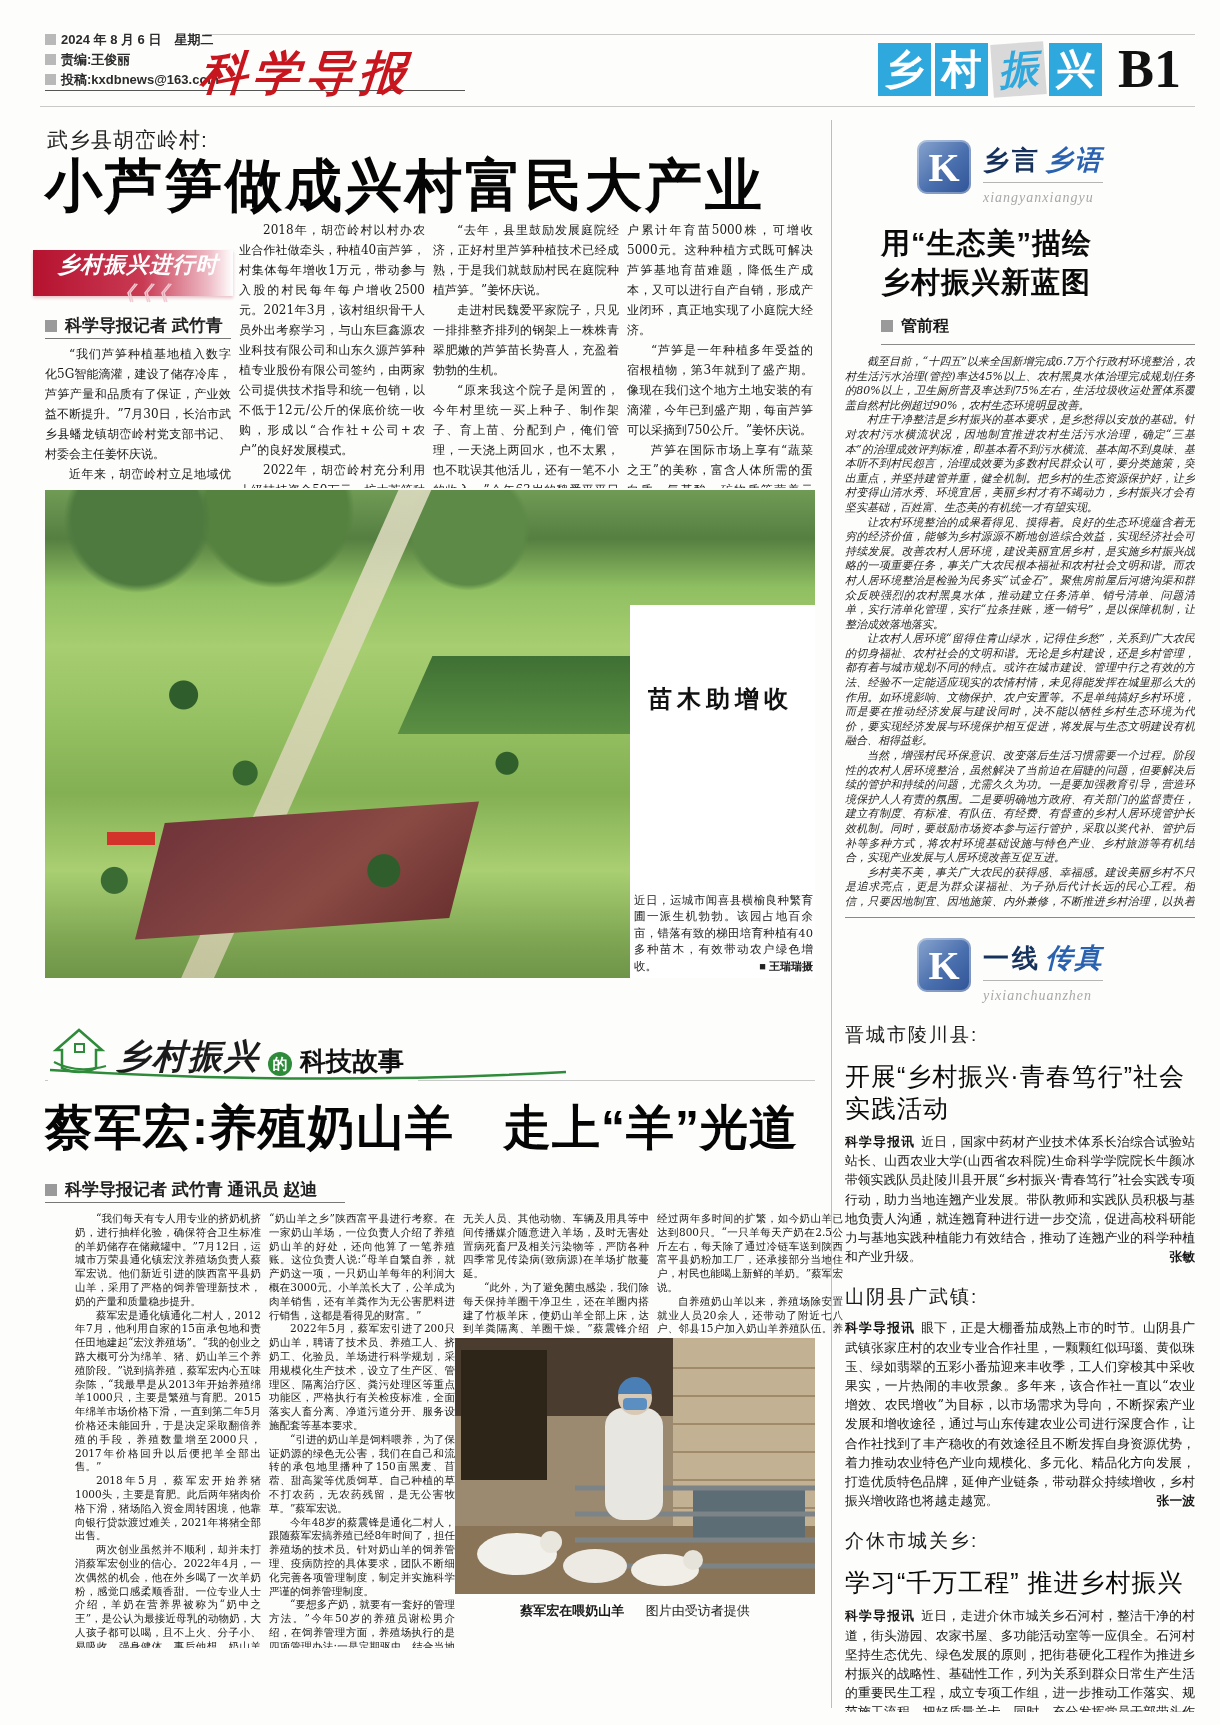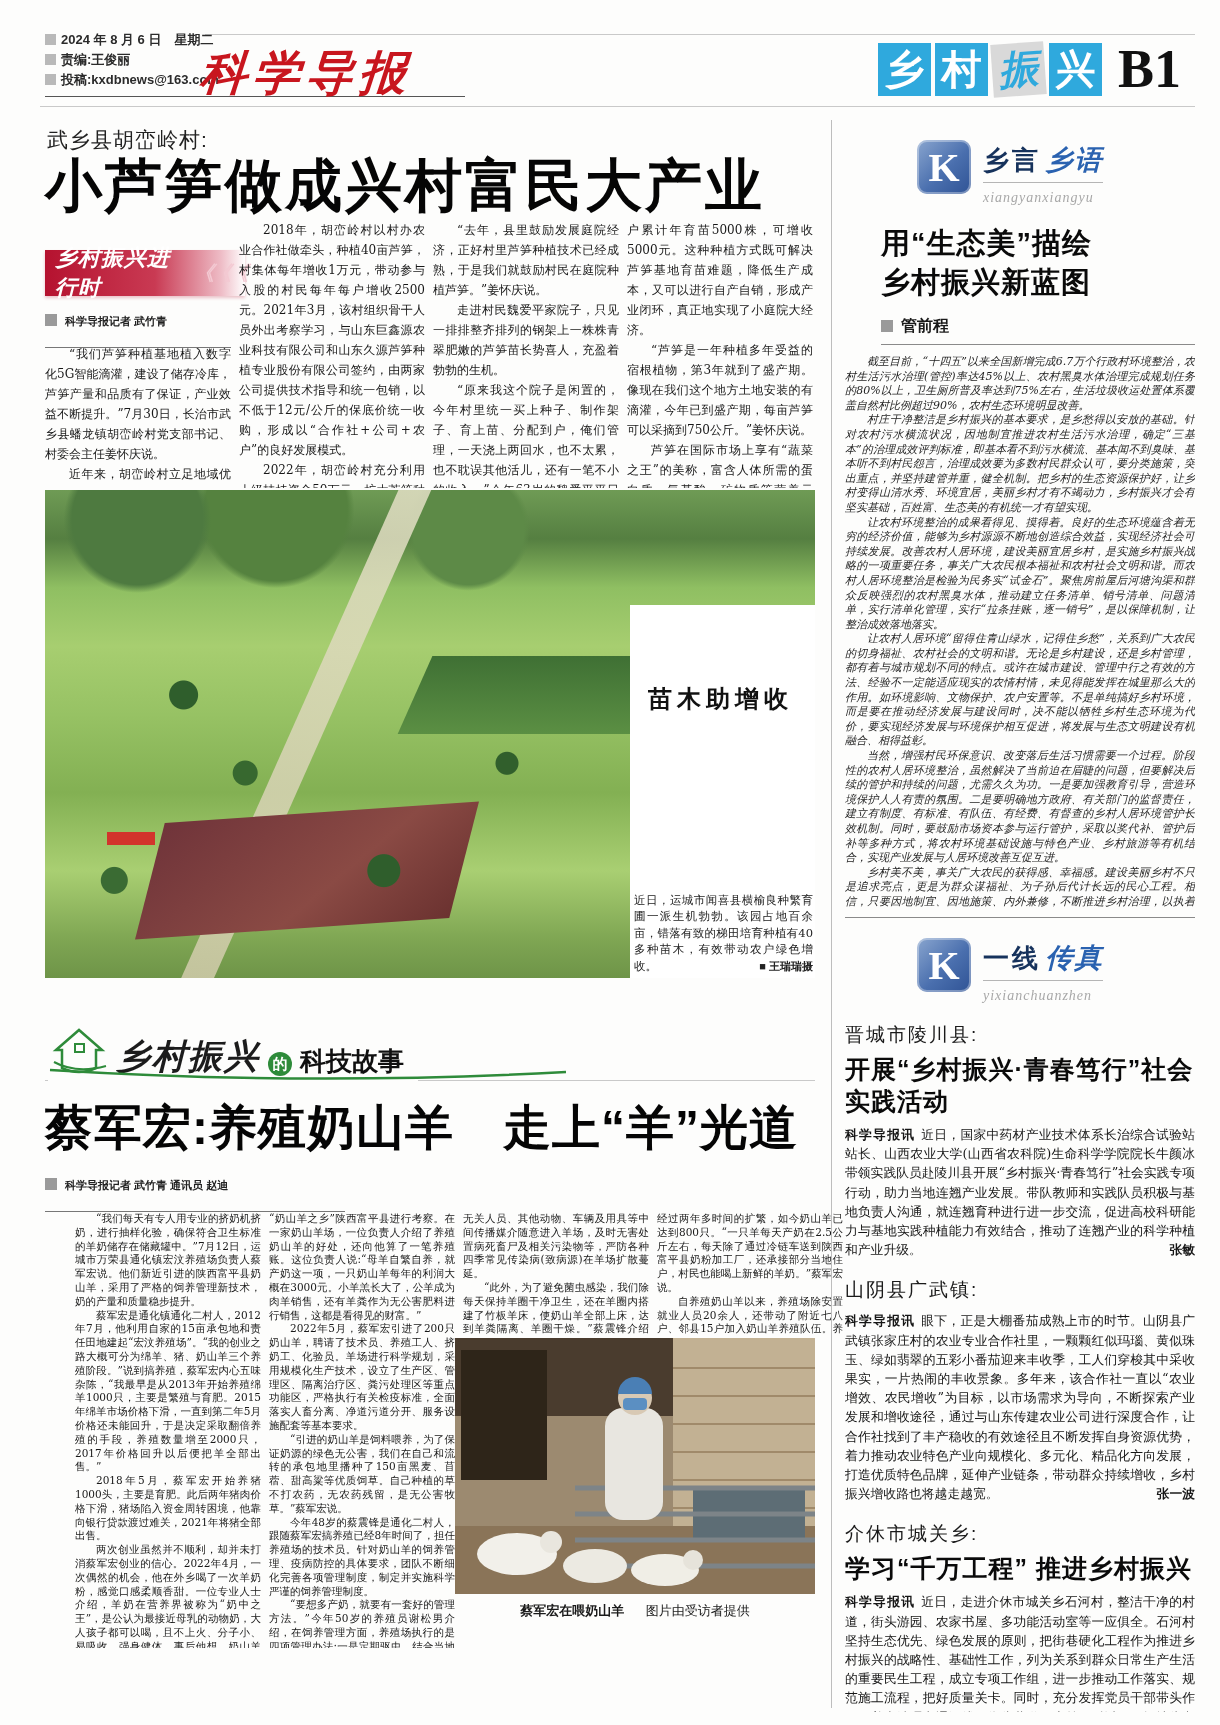--- a/index.html
+++ b/index.html
@@ -3,35 +3,35 @@
 <meta charset="utf-8">
 <style>
   html,body{margin:0;padding:0;background:#e8e8e8;}
   #page{position:relative;width:1220px;height:1725px;background:#fdfdfc;margin:0 auto;overflow:hidden;
         font-family:"Liberation Sans",sans-serif;color:#1a1a1a;}
   .abs{position:absolute;}
   .rule{background:#c9c9c9;}
   
   .meta{font-size:13px;font-weight:bold;color:#2b2b2b;line-height:20px;}
   .meta .sq{display:inline-block;width:11px;height:11px;background:#b9b9b9;margin-right:5px;vertical-align:-1px;}
-  .meta-underline{border-bottom:1.5px solid #555;padding-bottom:6px;}
+  .meta-underline{border-bottom:1.5px solid #555;}
   .masthead{font-family:"DejaVu Serif",serif;font-style:italic;font-weight:bold;font-size:47px;
             color:#c8161e;letter-spacing:6px;transform:skewX(-4deg);}
   .bsq{width:53px;height:53px;background:#2fa9dd;color:#fff;font-weight:900;font-size:40px;
        display:inline-flex;align-items:center;justify-content:center;margin-right:4px;}
   .bsq.zhen{background:#d9d9d9;color:#2fa9dd;font-family:"DejaVu Serif",serif;font-style:italic;transform:rotate(-4deg);}
   .pageno{font-family:"Liberation Serif",serif;font-weight:bold;font-size:54px;color:#111;}
   
   .kicker1{font-size:21px;color:#222;letter-spacing:1px;}
   .headline1{font-size:57px;font-weight:900;letter-spacing:3px;color:#050505;white-space:nowrap;}
   .redlabel{width:190px;height:46px;background:linear-gradient(90deg,#b5122f 0%,#c93a53 55%,#eebcc6 88%,#fff 100%);
             color:#fff;font-weight:bold;font-style:italic;font-size:22px;display:flex;align-items:center;
             padding-left:10px;letter-spacing:1px;box-shadow:0 2px 3px rgba(180,20,50,.25);}
   .redlabel .marks{color:#f3c9d2;margin-left:4px;font-size:20px;letter-spacing:-3px;}
-  .byline{font-size:11px;font-weight:bold;color:#222;border-bottom:1px solid #777;padding-bottom:18px;}
+  .byline{font-size:17px;font-weight:bold;color:#222;border-bottom:1px solid #777;padding-bottom:1px;}
   .byline .sq{display:inline-block;width:12px;height:12px;background:#9a9a9a;margin-right:8px;vertical-align:-1px;}
   .colbody{font-family:"DejaVu Serif",serif;font-size:12px;line-height:20px;text-align:justify;
            color:#181818;overflow:hidden;}
   .colbody p{margin:0;text-indent:2em;}
   .cont p:first-child{text-indent:0;}
   .a2 .colbody,.a2.colbody{font-size:10.5px;line-height:13.8px;margin-left:30px;}
   
   .photo1{background:
       radial-gradient(circle at 12% 6%, #4e7a40 0 8%, transparent 9%),
       radial-gradient(circle at 30% 4%, #55823f 0 10%, transparent 11%),
@@ -77,21 +77,21 @@
                   font-family:"Liberation Serif",serif;font-style:italic;font-size:14px;color:#a8a8a8;letter-spacing:1px;}
   .sb-title{margin:18px 0 0 36px;font-size:29px;font-weight:900;line-height:39px;color:#0a0a0a;letter-spacing:1px;}
   .sb-author{margin:14px 0 0 36px;font-size:16px;font-weight:bold;border-bottom:1px solid #8a8a8a;padding-bottom:7px;}
   .sb-author .sq{display:inline-block;width:12px;height:12px;background:#9a9a9a;margin-right:8px;vertical-align:-1px;}
   .essay{margin-top:10px;height:552px;overflow:hidden;font-family:"DejaVu Serif",serif;font-style:italic;
          font-size:11px;line-height:14.6px;text-align:justify;color:#1f1f1f;}
   .essay p{margin:0;text-indent:2em;}
   .sb-rule{height:1px;background:#8a8a8a;margin-top:10px;}
   .wire-item{margin-top:18px;}
   .wire-kicker{font-size:19px;color:#1a1a1a;letter-spacing:2px;}
-  .wire-title{font-size:25px;font-weight:700;line-height:32px;color:#0a0a0a;margin-top:5px;letter-spacing:1px;}
+  .wire-title{font-size:25px;font-weight:400;line-height:32px;color:#0a0a0a;margin-top:12px;letter-spacing:1px;}
   .wire-body{margin-top:8px;font-family:"DejaVu Serif",serif;font-size:12.8px;line-height:19.2px;text-align:justify;color:#161616;}
   .wire-body .lead{font-weight:bold;font-family:"Liberation Sans",sans-serif;letter-spacing:1px;margin-right:6px;}
   .wire-body .author{float:right;font-weight:bold;font-family:"Liberation Sans",sans-serif;}
 </style>
 </head>
 <body>
 
 <div id="page">
 
   <div class="abs rule" style="left:205px;top:34px;width:990px;height:1px;"></div>
@@ -107,21 +107,21 @@
     <span class="bsq">村</span>
     <span class="bsq zhen">振</span>
     <span class="bsq">兴</span>
     <span class="pageno" style="margin-left:12px;">B1</span>
   </div>
   <div class="abs rule" style="left:40px;top:106px;width:1155px;height:1px;"></div>
 
   <div class="abs kicker1" style="left:47px;top:126px;">武乡县胡峦岭村:</div>
   <div class="abs headline1" style="left:45px;top:148px;">小芦笋做成兴村富民大产业</div>
 
-  <div class="abs redlabel" style="left:45px;top:250px;">
+  <div class="abs redlabel" style="left:33px;top:250px;flex-direction:column;">
     <span>乡村振兴进行时</span>
     <span class="marks">《《《</span>
   </div>
   <div class="abs byline" style="left:45px;top:314px;width:186px;">
     <span class="sq"></span><span>科学导报记者 武竹青</span>
   </div>
 
   <div class="abs colbody" style="left:45px;top:344px;width:186px;height:144px;">
       <p>“我们芦笋种植基地植入数字化5G智能滴灌，建设了储存冷库，芦笋产量和品质有了保证，产业效益不断提升。”7月30日，长治市武乡县蟠龙镇胡峦岭村党支部书记、村委会主任姜怀庆说。</p>
       <p>近年来，胡峦岭村立足地域优势，积极走出去，大力引进来，熟练掌握芦笋育种、种植技术，通过统一培育芦笋苗，向种植户提供技术指导和跟踪服务，带动全村村民进行芦笋种植，有效壮大了村集体经济，提高了村民收入。</p>

